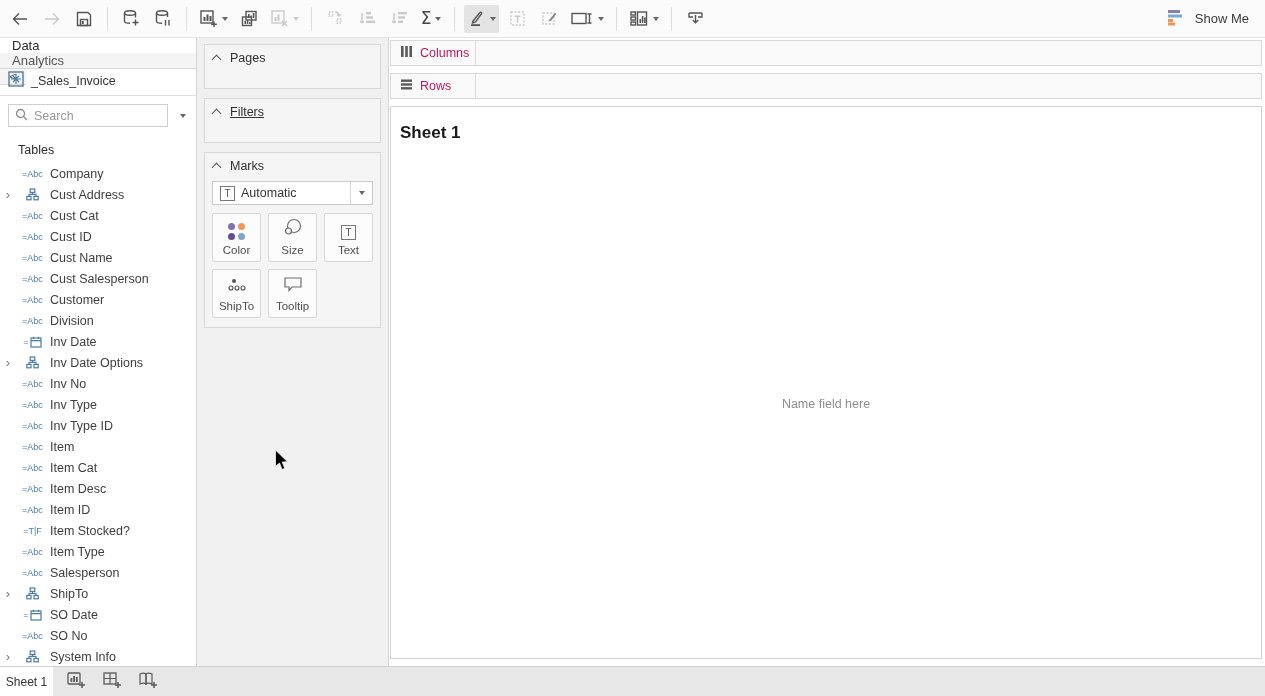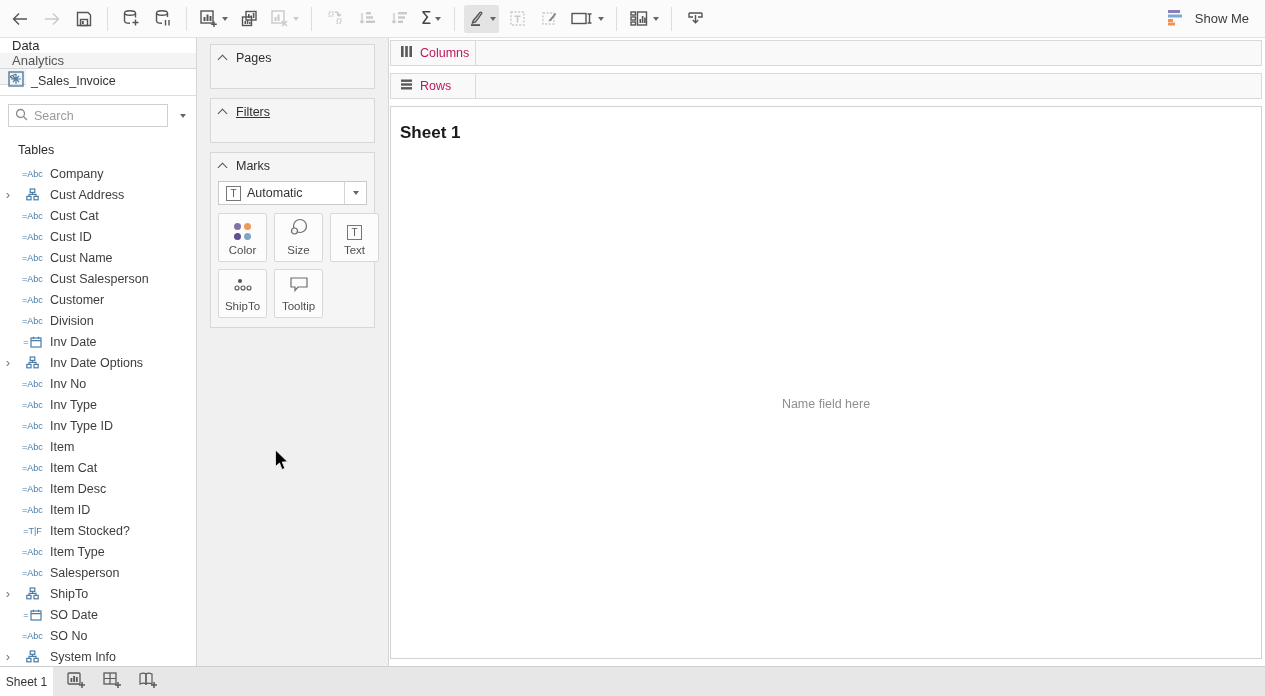--- a/index.html
+++ b/index.html
@@ -50,21 +50,21 @@
   .tables-header { font-size:12.5px; color:#2b2b2b; margin:12px 0 6px 18px; }
   .fields-list { }
   .field-row { height:21px; display:flex; align-items:center; font-size:12.5px; color:#3d3d3d; }
   .chev { width:16px; text-align:center; color:#777; font-size:13px; line-height:1; }
   .ficon { width:33px; display:flex; align-items:center; justify-content:center; color:#4a7ca8; }
   .abc { font-size:9px; letter-spacing:0; color:#4a7ca8; white-space:nowrap; }
   .flabel { margin-left:1px; }
 
   
   .shelf-panel { position:absolute; top:38px; left:197px; width:192px; height:628px;
-    background:#f0f0f0; border-right:1px solid #d5d5d5; padding:6px 13px; }
+    background:#f0f0f0; border-right:1px solid #d5d5d5; padding:6px 7px; }
   .card { background:#f5f5f5; border:1px solid #d7d7d7; margin-bottom:9px; }
   .card-header { display:flex; align-items:center; gap:8px; padding:6px 8px 4px 8px;
     font-size:12.5px; color:#2f2f2f; }
   .collapse-arrow { width:9px; height:9px; position:relative; }
   .collapse-arrow::before { content:""; position:absolute; left:0; top:2px; width:6px; height:6px;
     border-left:1.4px solid #555; border-top:1.4px solid #555; transform:rotate(45deg); }
   .card-pages { height:45px; }
   .card-filters { height:45px;text-decoration:underline; }
   .card-marks { height:176px; }
   .marktype-dd { margin:4px 7px 8px 7px; height:24px; background:#fff; border:1px solid #c9c9c9;

